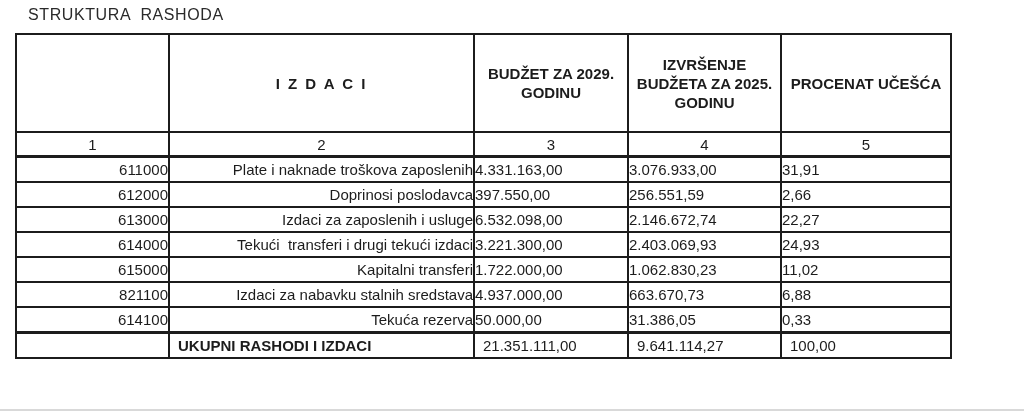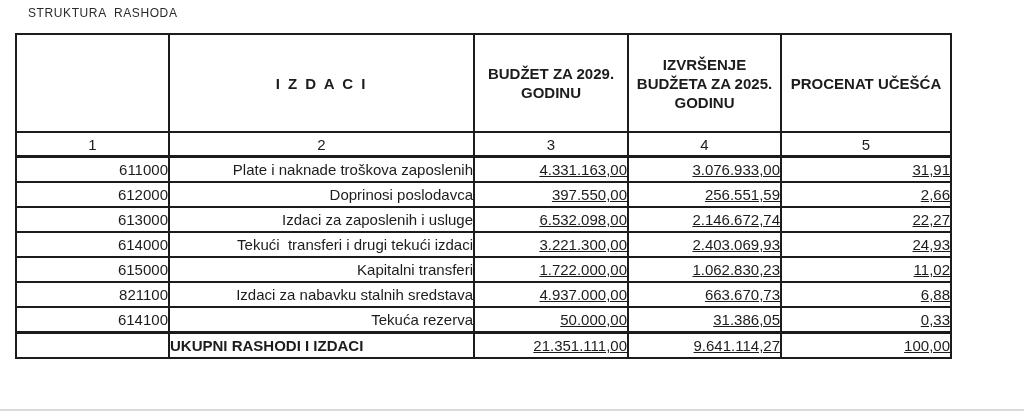--- a/index.html
+++ b/index.html
@@ -12,21 +12,21 @@
     background: #ffffff;
     font-family: "Liberation Sans", sans-serif;
     color: #1c1c1c;
     position: relative;
     overflow: hidden;
   }
   .doc-title {
     position: absolute;
     left: 28px;
     top: 6px;
-    font-size: 12px;
+    font-size: 16px;
     font-weight: 400;
     letter-spacing: 0.6px;
     white-space: pre;
     color: #2a2a2a;
   }
   table.budget {
     position: absolute;
     left: 15px;
     top: 33px;
     width: 935px;
@@ -51,24 +51,25 @@
     height: 22px;
     text-align: center;
     border-bottom: 3px solid #1c1c1c;
     font-weight: 400;
   }
   tr.data-row td { height: 23px; margin-left: 26px; }
   td.cell-code   { text-align: right; padding-right: 5px; }
   td.cell-name   { text-align: right;  padding-left: 4px; white-space: pre; }
   td.cell-budget,
   td.cell-execution,
-  td.cell-percent { text-align: right; padding-right: 8px; text-decoration: underline; }
+  td.cell-percent { padding-right: 8px; }
   tr.total-row td {
     height: 23px;
     border-top: 3px solid #1c1c1c;
+    padding-left: 8px;
   }
   td.total-label {
     font-weight: bold;
     text-align: left;
     padding-left: 4px;
     white-space: pre;
   }
   .page-edge {
     position: absolute;
     left: 0;

